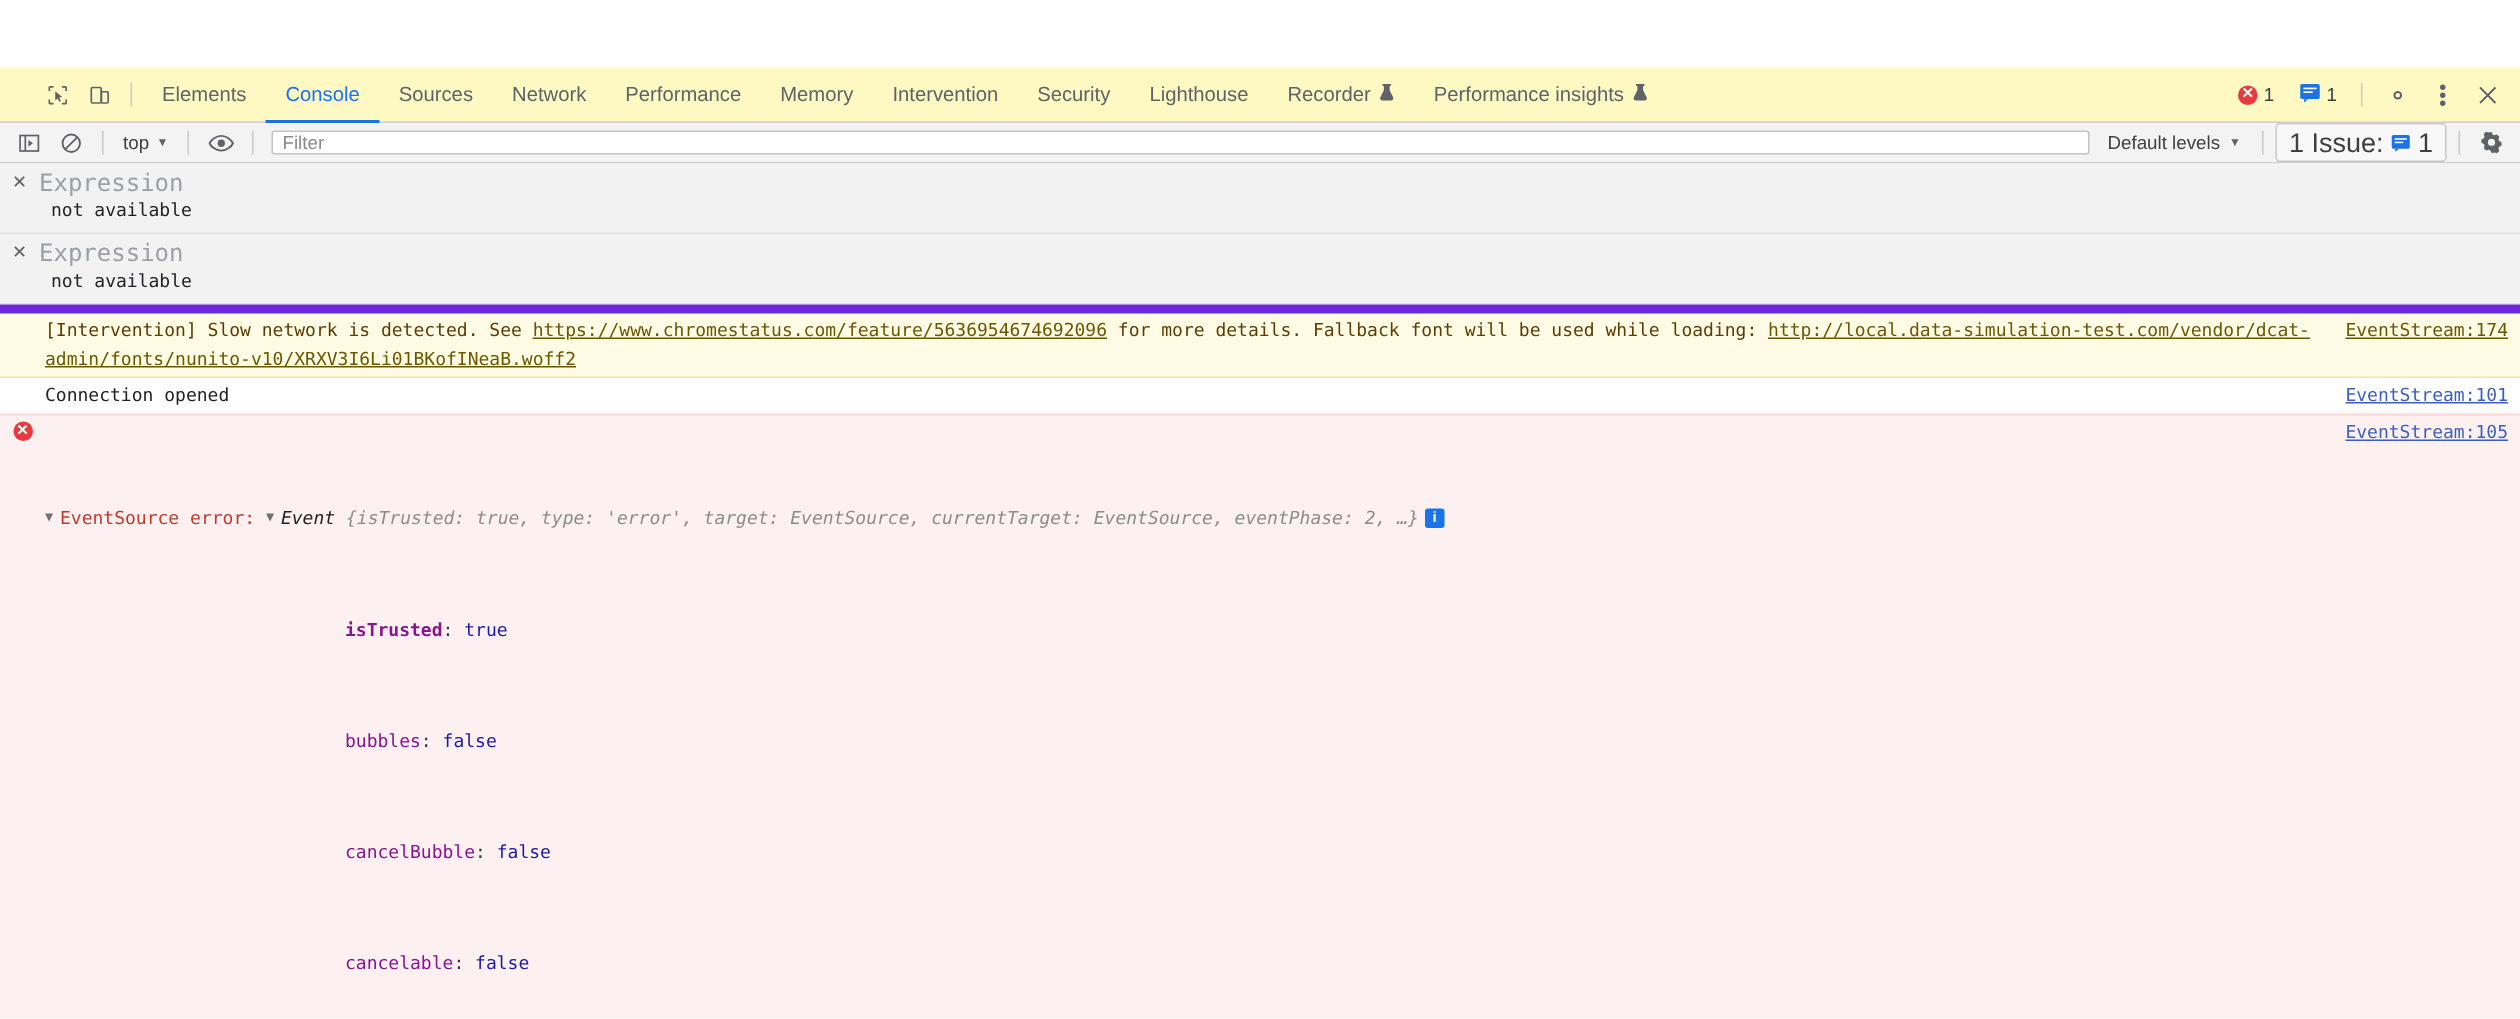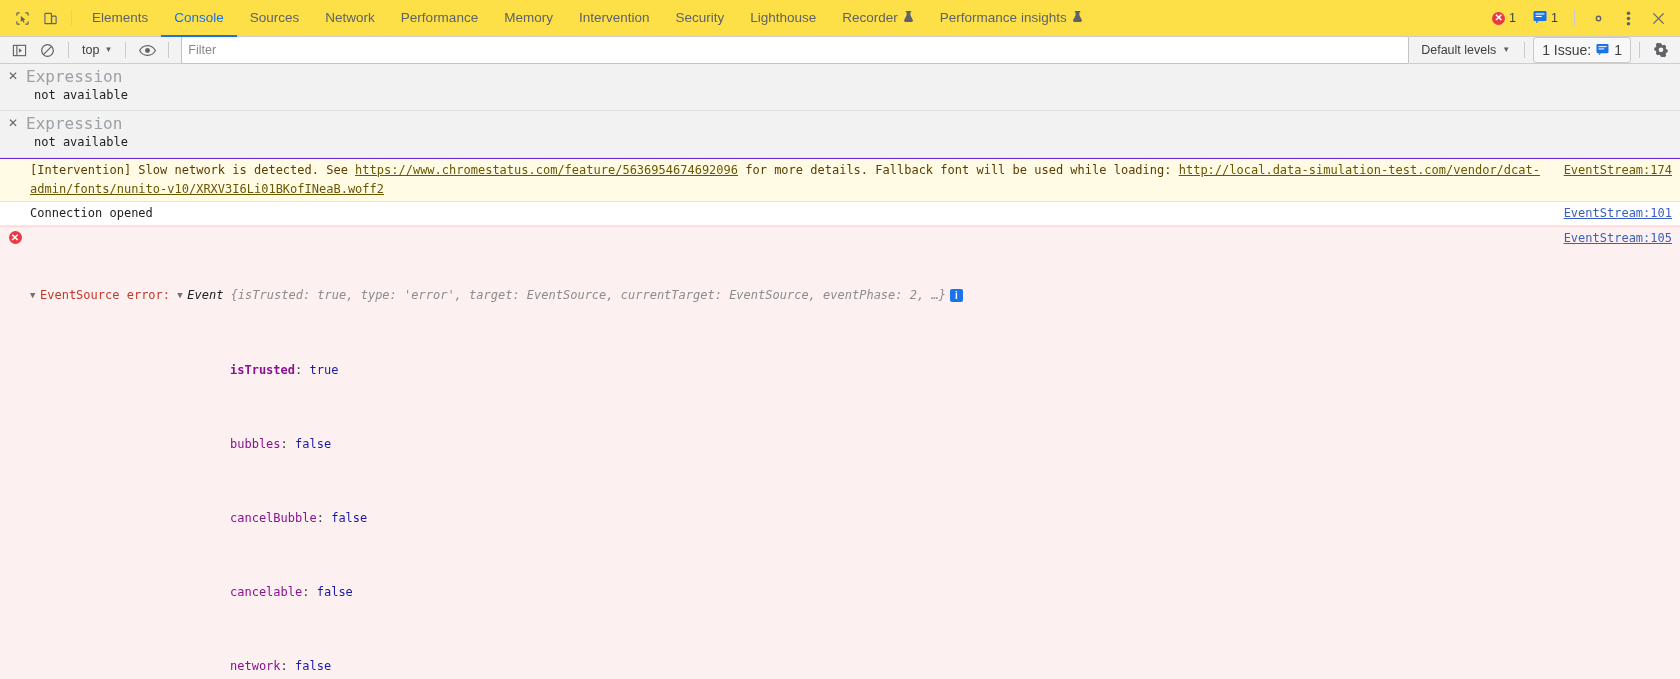--- a/index.html
+++ b/index.html
@@ -10,24 +10,25 @@
     background: #ffffff;
     font-family: "Liberation Sans", sans-serif;
     -webkit-font-smoothing: antialiased;
   }
 
   
   .devtools-tabbar {
     display: flex;
     align-items: center;
     height: 37px;
-    background: #fde047;
+    background: #fef9c3;
     border-bottom: 1px solid #cdcdcd;
-    padding: 0 4px 0 8px;
+    padding: 0 4px 0 24px;
     position: relative;
+    margin-top: 45px;
   }
   .tool-icon-btn {
     width: 28px; height: 28px;
     display: flex; align-items: center; justify-content: center;
     border-radius: 2px;
     flex: 0 0 auto;
   }
   .bar-sep {
     width: 1px; height: 16px; background: #cacaca;
     margin: 0 7px; flex: 0 0 auto;
@@ -81,21 +82,21 @@
   }
   .ct-sep { width:1px; height:16px; background:#cacaca; margin:0 6px; flex:0 0 auto; }
   .ctx-select {
     display: flex; align-items: center; gap: 5px;
     height: 20px; padding: 0 5px; border-radius: 2px;
     font-size: 12.5px; color: #3c4043; white-space: nowrap; text-align: center;
   }
   .caret { font-size: 8px; line-height: 1; color: #5f6368; }
   .filter-input {
     flex: 1 1 auto;
-    height: 28px;
+    height: 16px;
     margin: 0 4px;
     background: #ffffff;
     border: 1px solid #c4c4c4;
     border-radius: 2px;
     font-size: 12.5px;
     color: #202124;
     padding: 0 6px;
     font-family: "Liberation Sans", sans-serif;
     outline: none;
     min-width: 40px;
@@ -103,21 +104,21 @@
   .filter-input::placeholder { color: #8a8a8a; }
   .levels-select {
     display:flex; align-items:center; gap:6px;
     height: 20px; padding: 0 6px; border-radius:2px;
     font-size: 12.5px; color:#3c4043; white-space:nowrap;
   }
   .issues-pill {
     display:flex; align-items:center; gap:5px;
     height: 21px; padding: 12px 8px;
     border: 1px solid #c9c9c9; border-radius: 3px;
-    font-size: 14px; color:#3c4043; white-space:nowrap;
+    font-size: 18px; color:#3c4043; white-space:nowrap;
     background: #f8f8f8;
   }
 
   
   .console-body {
     height: calc(679px - 37px - 27px);
     overflow: hidden;
     background: #ffffff;
     font-family: "DejaVu Sans Mono", monospace;
     font-size: 12px;
@@ -174,21 +175,21 @@
     flex: 0 0 auto;
     align-self: flex-start;
     padding: 0 8px 0 10px;
     line-height: 19px;
     color: #3b5fc0;
     text-decoration: underline;
     white-space: nowrap;
     text-align: right;
   }
 
-  .msg.warning { background: #fffbe5; border-top: 1px solid #6d28d9; border-bottom: 1px solid #f5e8a0; }
+  .msg.warning { background: #fffbe5; border-top: 6px solid #6d28d9; border-bottom: 1px solid #f5e8a0; }
   .msg.warning .content { color: #5c3c00; }
   .msg.warning .anchor { color: #6b5700; }
   .msg.info { background: #ffffff; }
   .msg.info .content { color: #202124; }
   .msg.error { background: #fdf0f0; border-top:1px solid #ffd6d6; border-bottom:1px solid #ffd6d6; }
   .link-warn { color: #6b5700; text-decoration: underline; }
 
   .error-x {
     width: 13px; height: 13px; border-radius: 50%;
     background: #eb3941; color: #fff;

